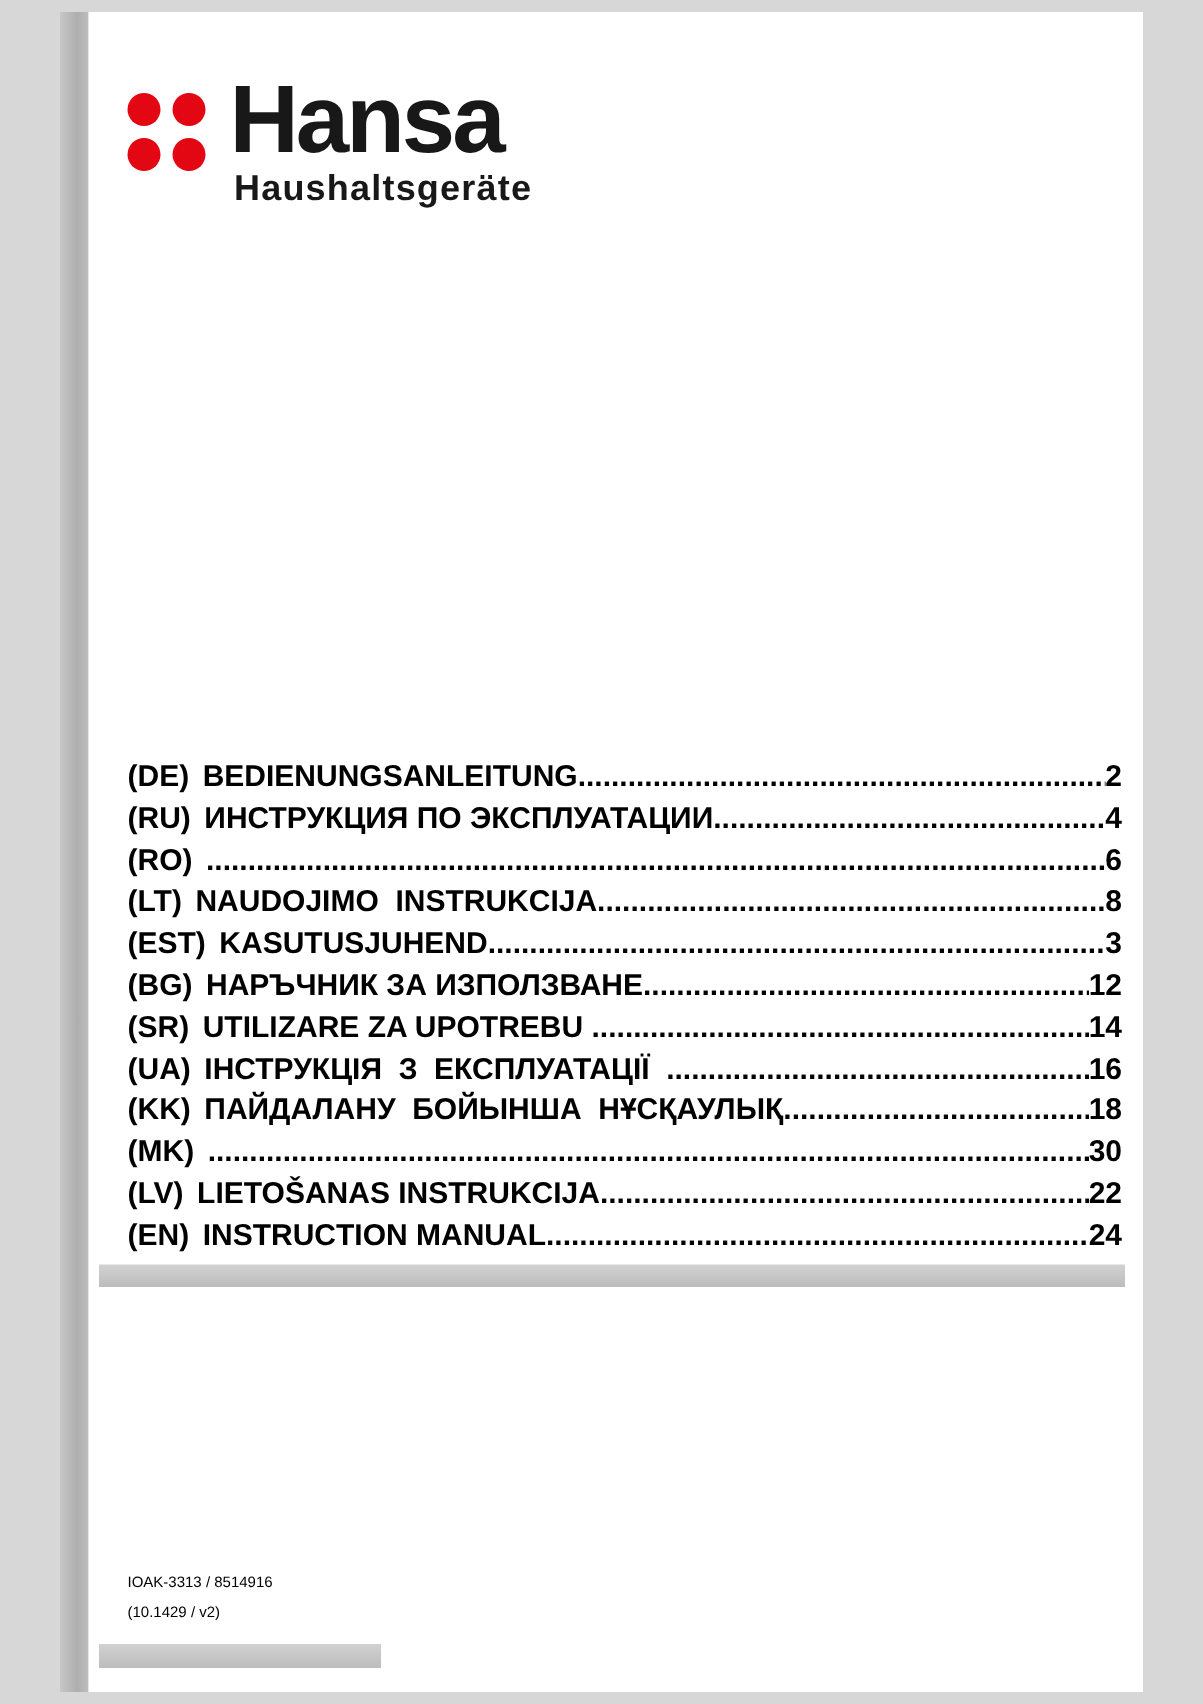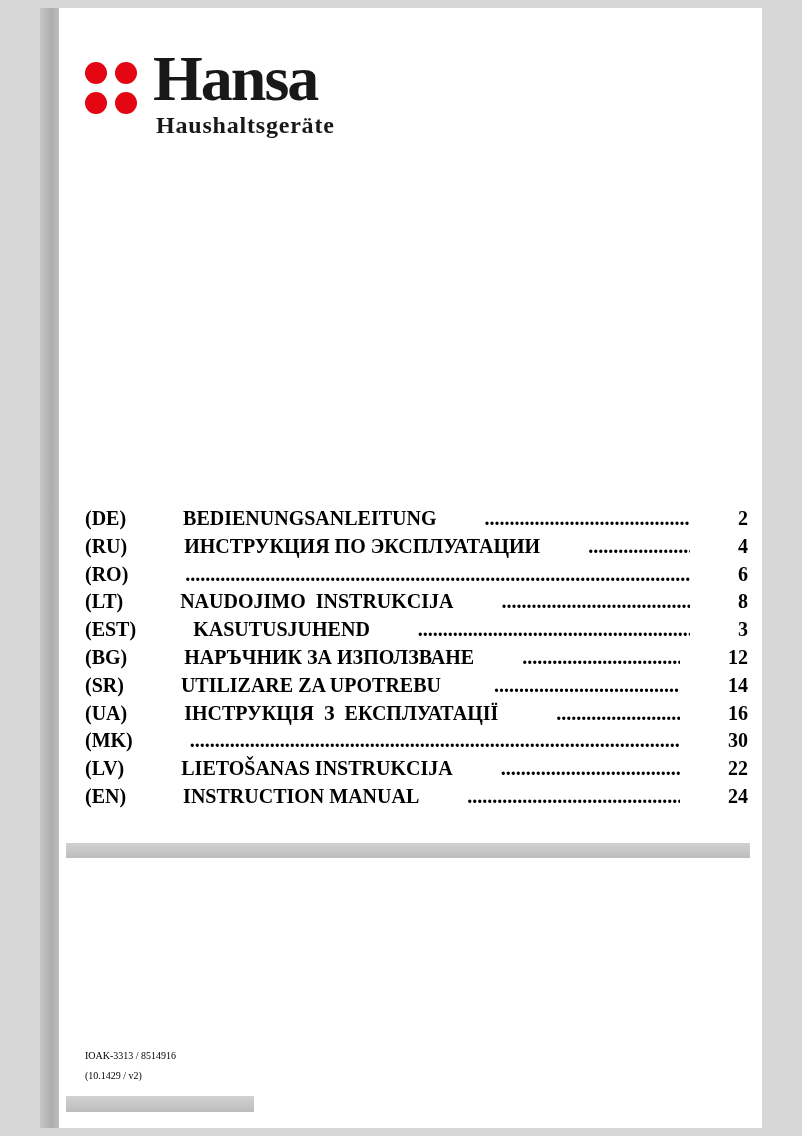--- a/index.html
+++ b/index.html
@@ -5,21 +5,21 @@
   html, body {
     margin: 0;
     padding: 0;
     background: #d7d7d7;
   }
   .canvas {
     position: relative;
     width: 802px;
     height: 1136px;
     background: #d7d7d7;
-    font-family: Liberation Serif, serif;
+    font-family: Liberation Sans, sans-serif;
     overflow: hidden;
   }
   
   .scan-strip {
     position: absolute;
     left: 40px;
     top: 8px;
     width: 19px;
     height: 1120px;
     background: linear-gradient(to right, #c7c7c7, #aeaeae 60%, #bdbdbd);
@@ -75,21 +75,20 @@
     right: 14px;
     top: 497px;
   }
   .toc-row {
     display: flex;
     align-items: baseline;
     font-weight: bold;
     font-size: 20px;
     line-height: 27.8px;
     color: #000;
-    gap: 48px;
   }
   .toc-lang {
     white-space: pre;
     margin-right: 9px;
   }
   .toc-title {
     white-space: pre;
     flex-shrink: 0;
   }
   .toc-leader {
@@ -201,20 +200,26 @@
           <span class="toc-num">14</span>
         </div>
 
         <div class="toc-row">
           <span class="toc-lang">(UA)</span>
           <span class="toc-title">ІНСТРУКЦІЯ  З  ЕКСПЛУАТАЦІЇ  </span>
           <span class="toc-leader"></span>
           <span class="toc-num">16</span>
         </div>
 
+        <div class="toc-row">
+          <span class="toc-lang">(KK)</span>
+          <span class="toc-title">ПАЙДАЛАНУ  БОЙЫНША  НҰСҚАУЛЫҚ</span>
+          <span class="toc-leader"></span>
+          <span class="toc-num">18</span>
+        </div>
 
         <div class="toc-row">
           <span class="toc-lang">(MK)</span>
           <span class="toc-leader"></span>
           <span class="toc-num">30</span>
         </div>
 
         <div class="toc-row">
           <span class="toc-lang">(LV)</span>
           <span class="toc-title">LIETOŠANAS INSTRUKCIJA</span>

